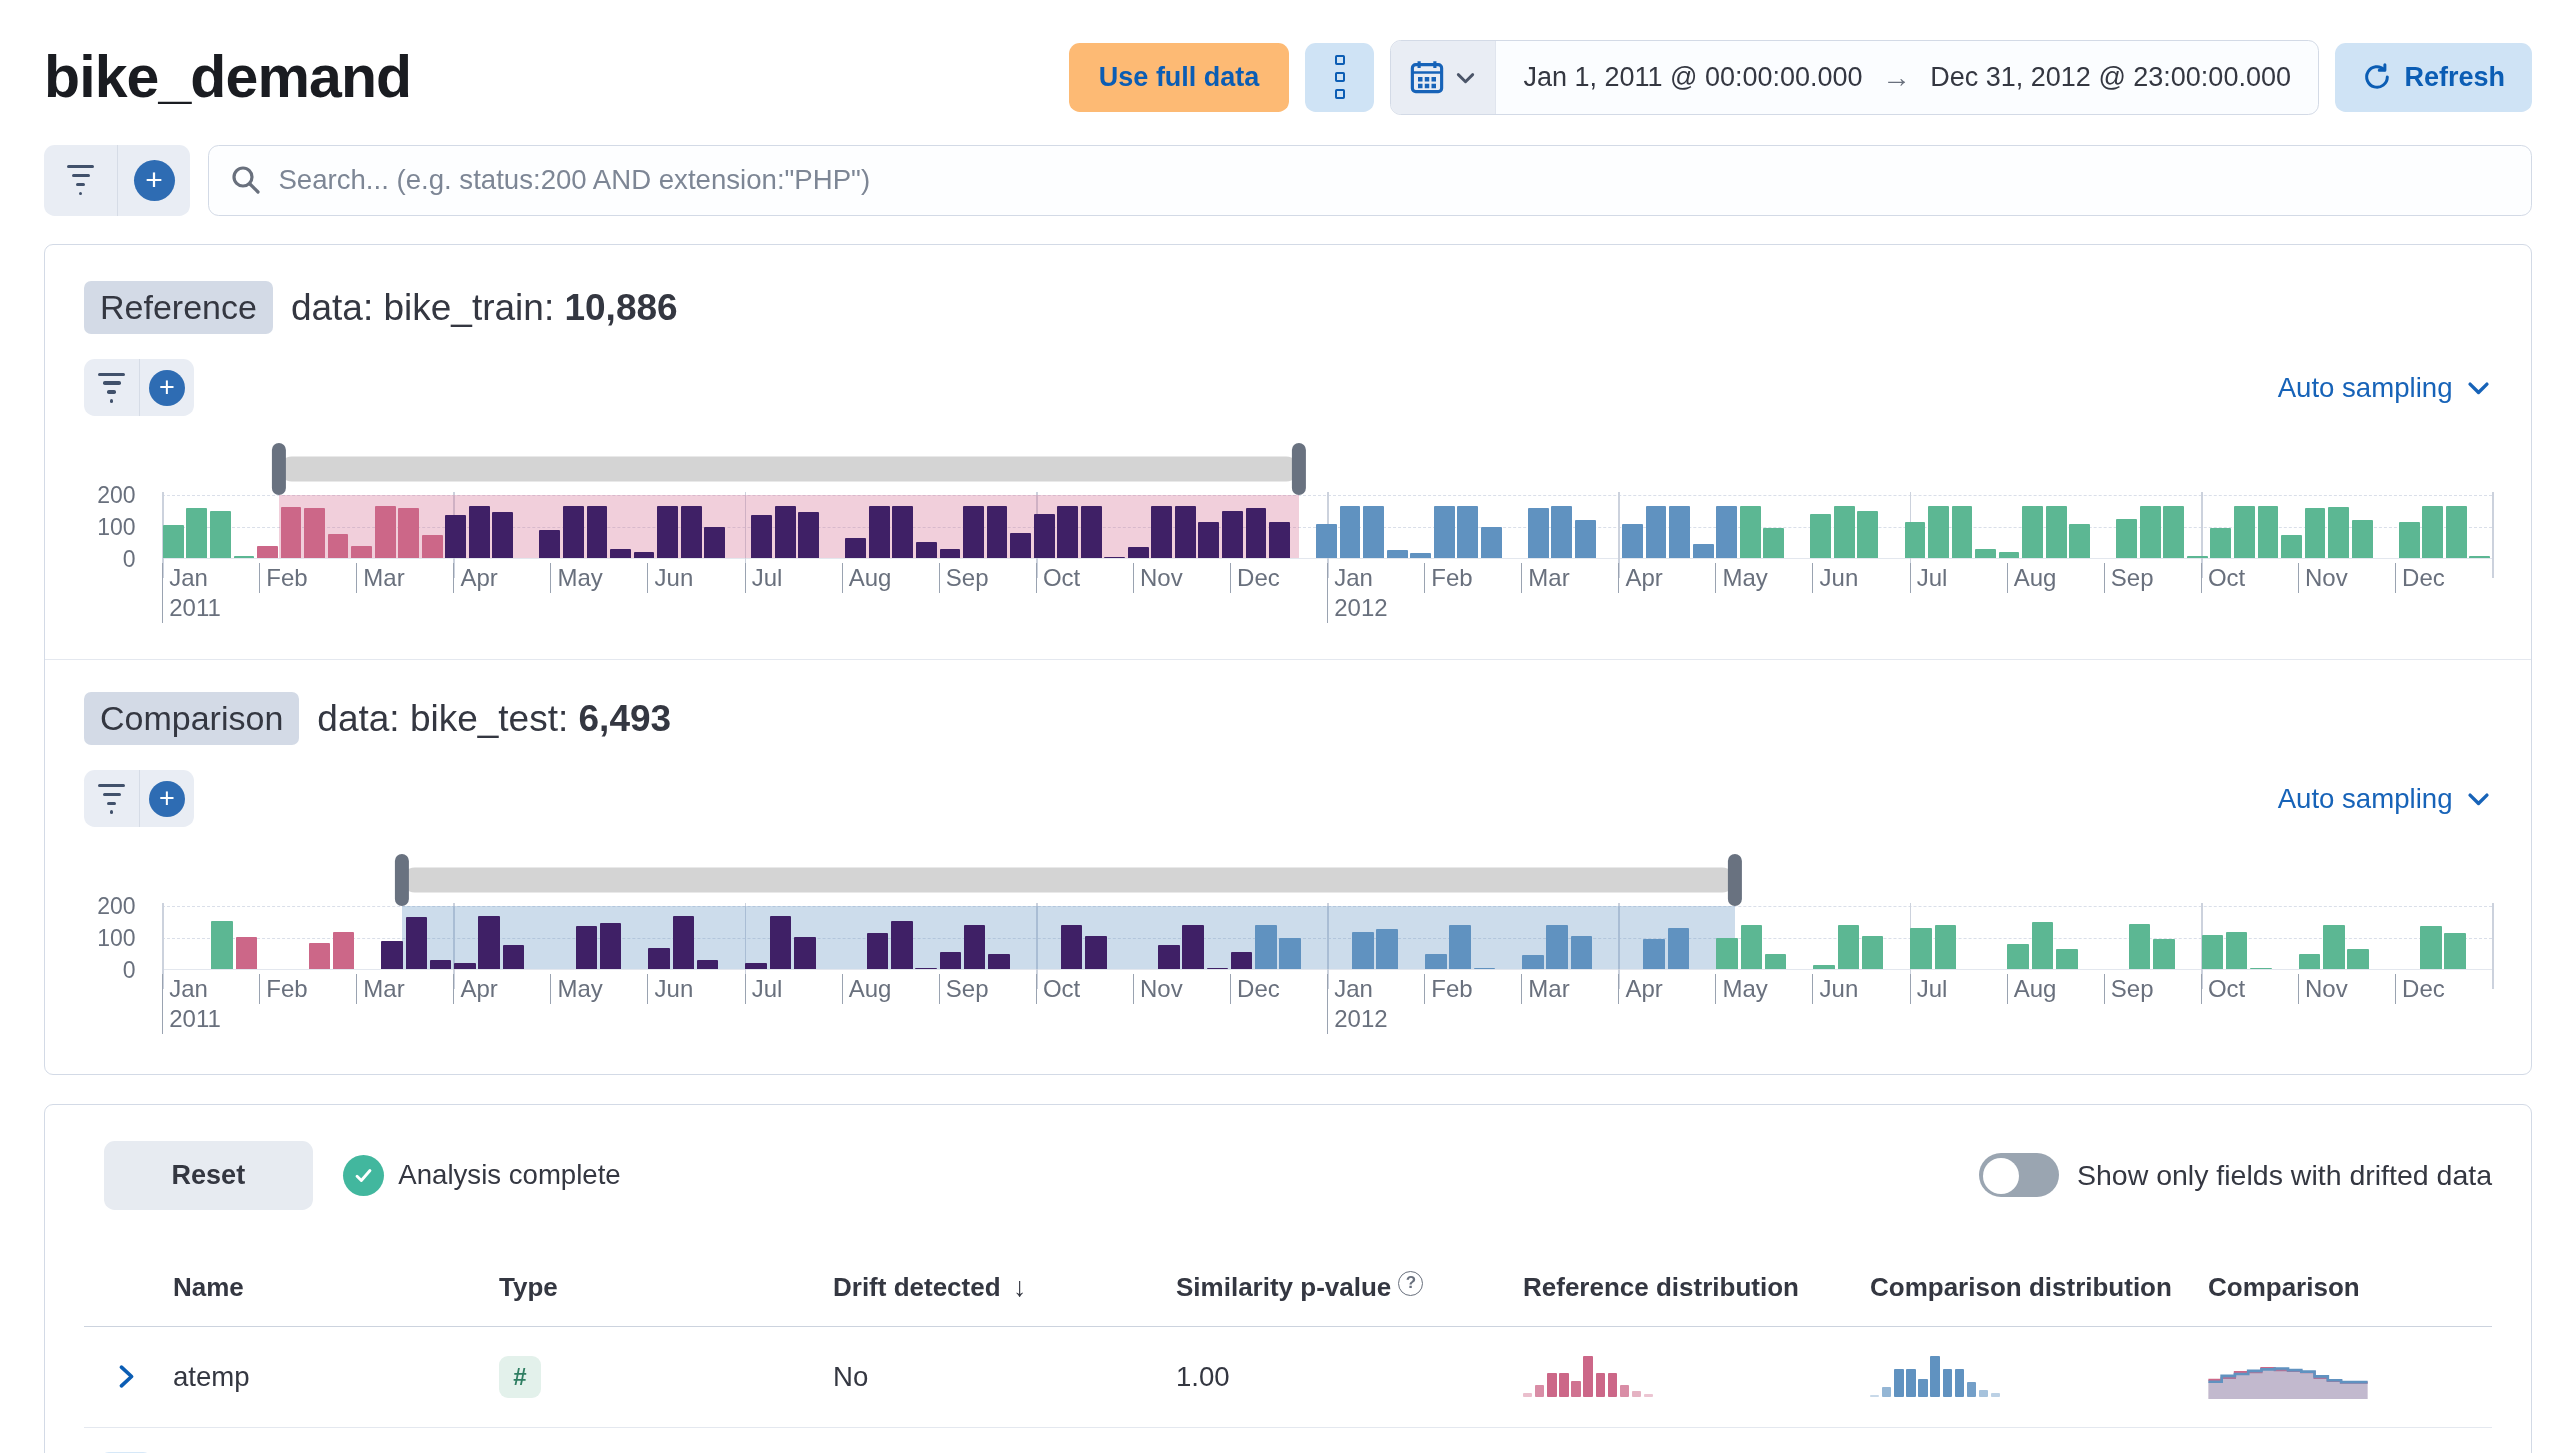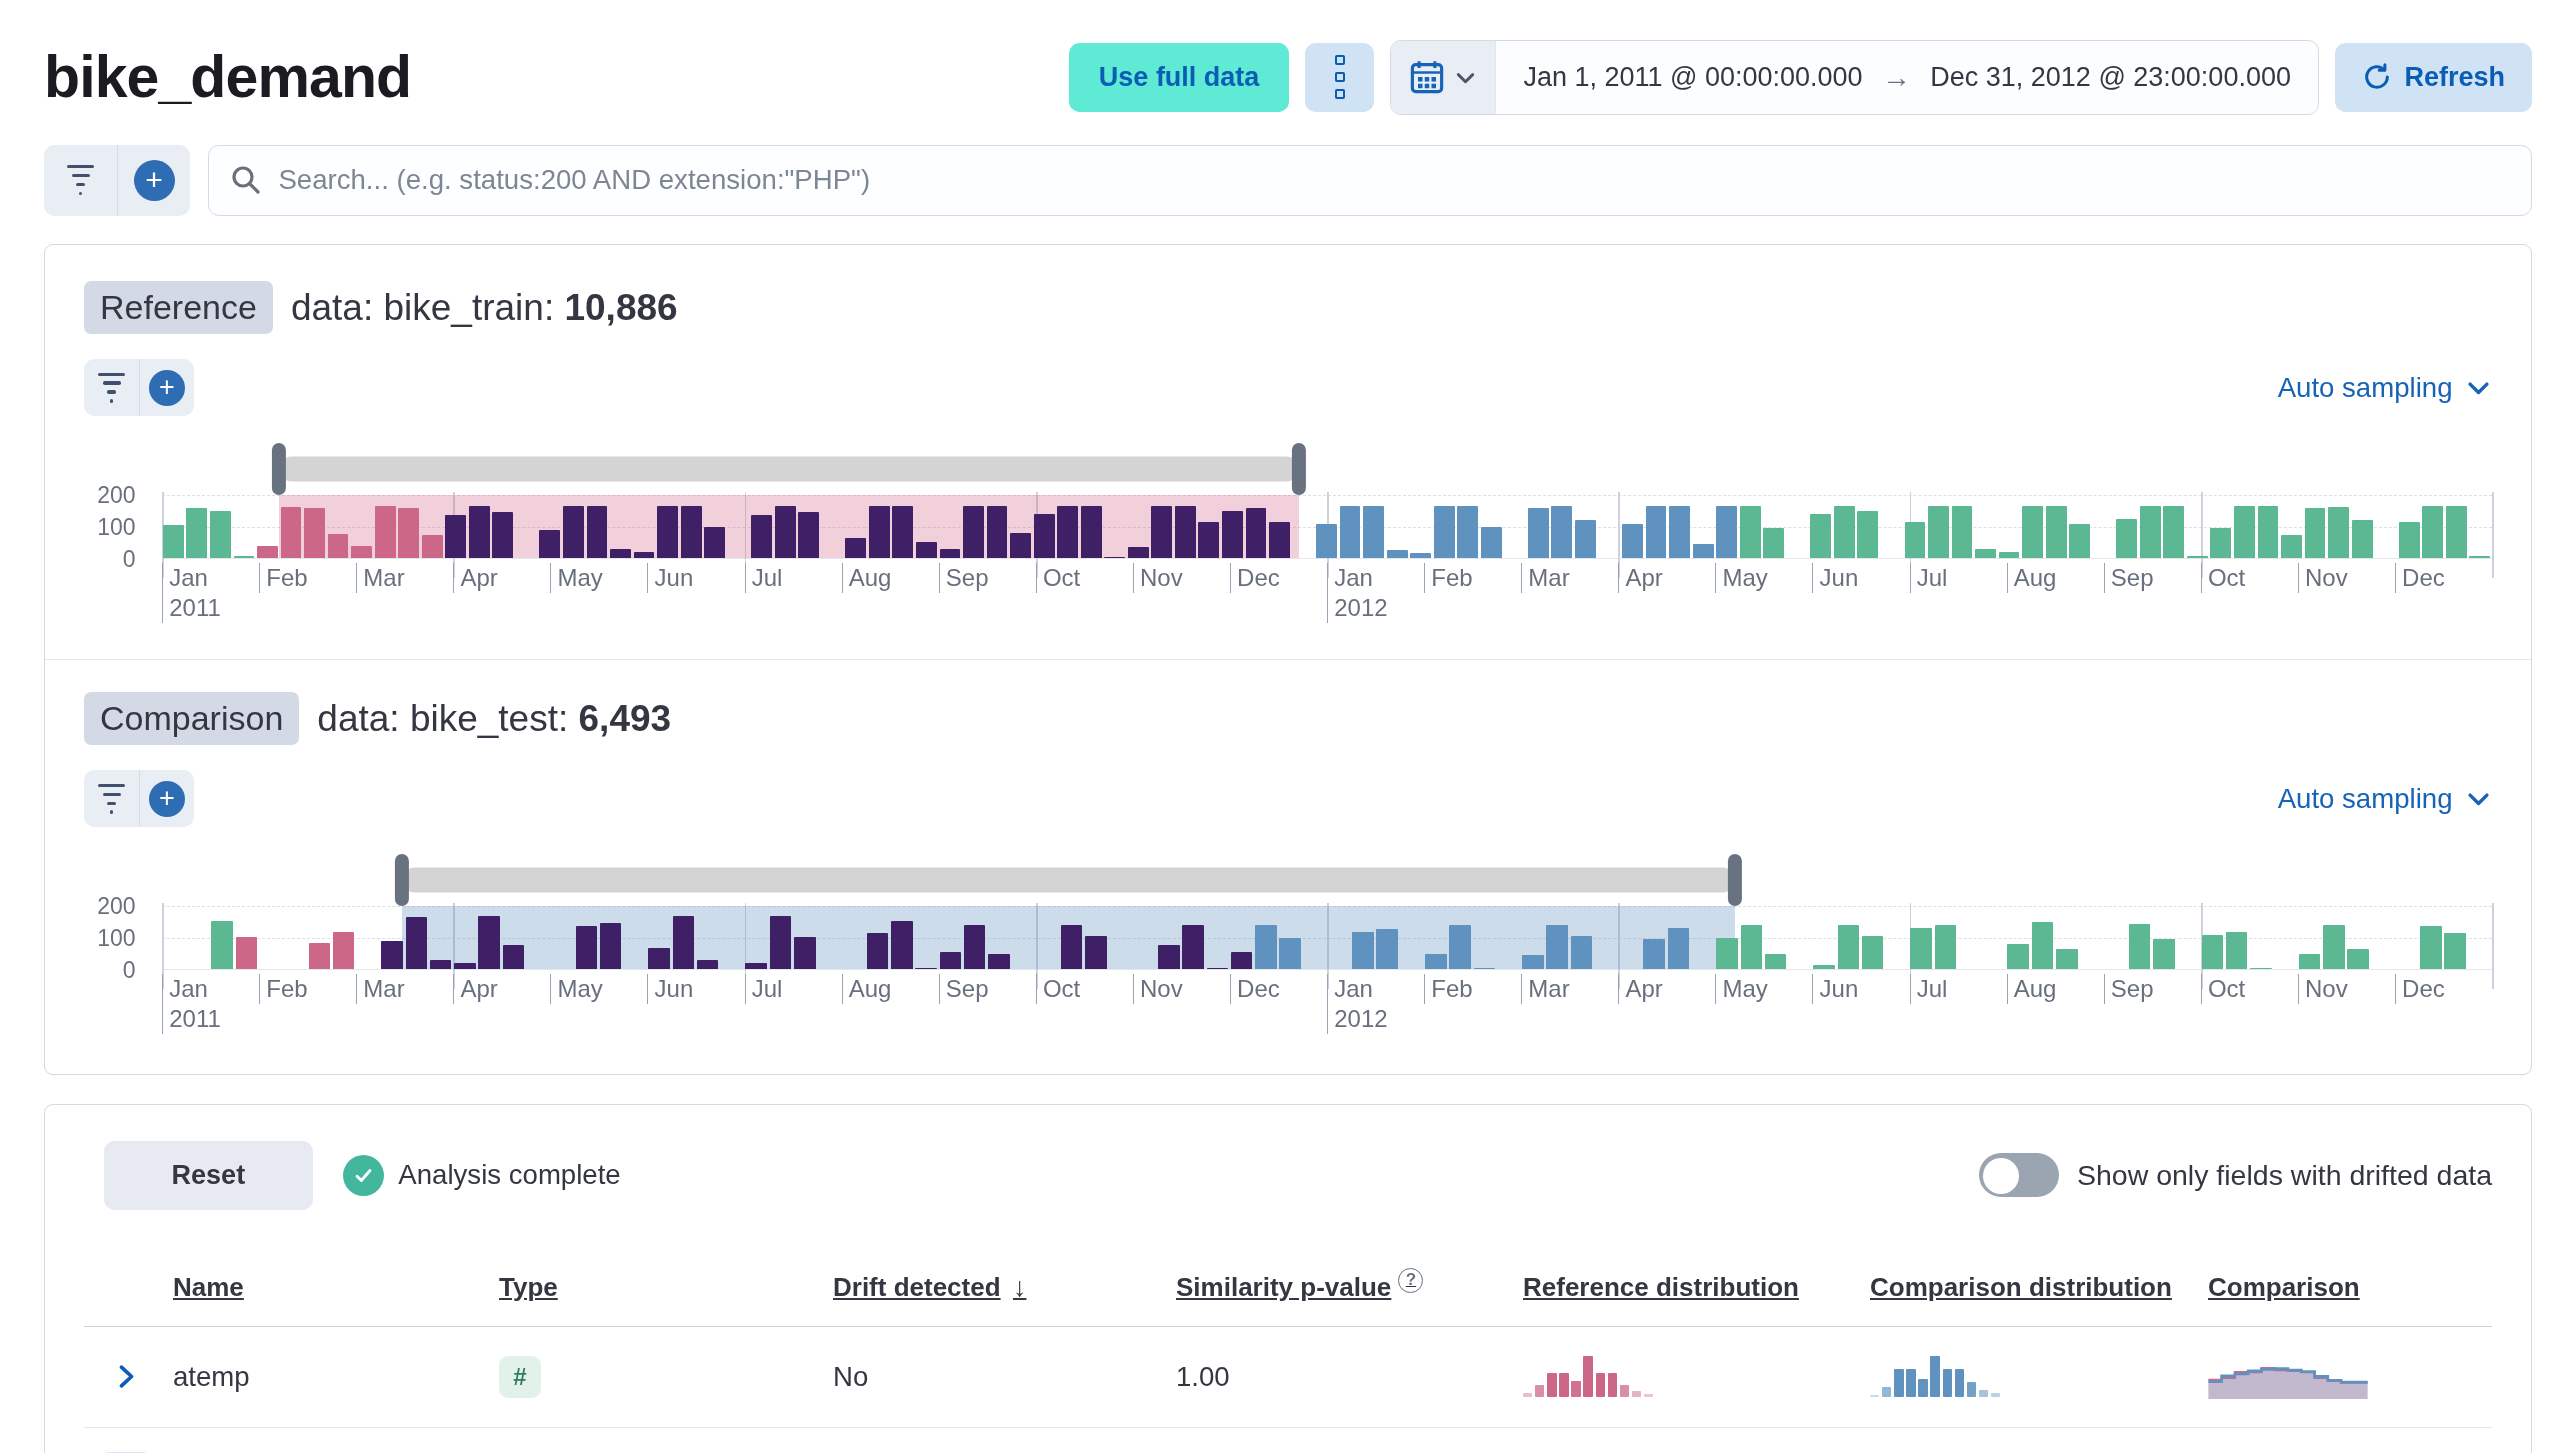--- a/index.html
+++ b/index.html
@@ -7,21 +7,21 @@
     font-family:"Liberation Sans", sans-serif; color:#343741; }
   .page { padding:27px 44px 0 44px; }
 
   
   .header-row { display:flex; justify-content:space-between; align-items:center; margin-top:12.5px; }
   .page-title { font-size:59px; font-weight:bold; letter-spacing:-0.9px; color:#1a1c21; }
   .header-controls { display:flex; align-items:center; gap:16px; }
   .btn { height:69px; border:none; border-radius:10.7px; display:inline-flex; align-items:center;
          justify-content:center; font-size:27px; font-weight:bold; cursor:pointer;
          font-family:"Liberation Sans",sans-serif; }
-  .btn-lightblue { background:#5eead4; color:#0b5db4; padding:0 30px; }
+  .btn-lightblue { background:#fdba74; color:#0b5db4; padding:0 30px; }
   .btn-boxes { background:#cfe3f5; width:69px; }
   .boxes-icon { display:flex; flex-direction:column; gap:6.2px; }
   .boxes-icon span { width:10.7px; height:10.7px; border:2.7px solid #0b5db4; border-radius:1.8px; display:block; }
   .datepicker { display:flex; align-items:center; height:75px; border:1.8px solid #d3dae6;
                 border-radius:10.7px; background:#fbfdff; overflow:hidden; }
   .dp-cal-seg { display:flex; align-items:center; gap:9px; padding:0 18px; background:#e9edf4;
                 height:100%; border-right:1.8px solid #e0e5ee; cursor:pointer; }
   .dp-dates { display:flex; align-items:center; gap:19.6px; padding:0 27px; font-size:27px; color:#343741; }
   .dp-date { cursor:pointer; white-space:nowrap; }
   .dp-arrow { color:#69707d; font-size:28.5px; }
@@ -88,21 +88,21 @@
                   align-items:center; justify-content:center; }
   .toggle-wrap { margin-left:auto; display:flex; align-items:center; gap:18px; font-size:28.5px; }
   .toggle { width:80px; height:44px; border-radius:22px; background:#9aa5b1; position:relative;
             border:none; cursor:pointer; }
   .toggle .knob { position:absolute; left:4.4px; top:4.4px; width:36px; height:36px; border-radius:50%; background:#fff; }
 
   .drift-table { margin-top:39px; }
   .t-row { display:grid; grid-template-columns:89px 326px 334px 343px 347px 347px 338px 1fr;
            align-items:center; height:101px; border-bottom:1.8px solid #e4e8ef; }
   .t-head { height:78px; font-weight:bold; font-size:26px; border-bottom:1.8px solid #ccd3de; }
-  .t-head .hcell { display:flex; align-items:center; gap:7.1px;text-decoration:underline; }
+  .t-head .hcell { display:flex; align-items:flex-end; gap:7.1px; }
   .sort-arrow { font-size:27px; font-weight:normal; margin-left:5.3px; }
   .q-icon { width:25px; height:25px; border:1.8px solid #69707d; border-radius:50%; color:#69707d;
             font-size:17px; display:inline-flex; align-items:center; justify-content:center;
             font-weight:bold; position:relative; top:-7.1px; }
   .t-cell { font-size:27.6px; }
   .expand-btn { width:52px; height:52px; margin-left:16px; border:none; background:none; border-radius:9px;
                 display:flex; align-items:center; justify-content:center; cursor:pointer; }
   .expand-btn.focused { background:#d6e8f8; }
   .type-badge { display:inline-block; background:#e3f1eb; color:#2f7e62; font-size:24px; font-weight:bold;
                 padding:7.1px 14.2px; border-radius:9px; }

